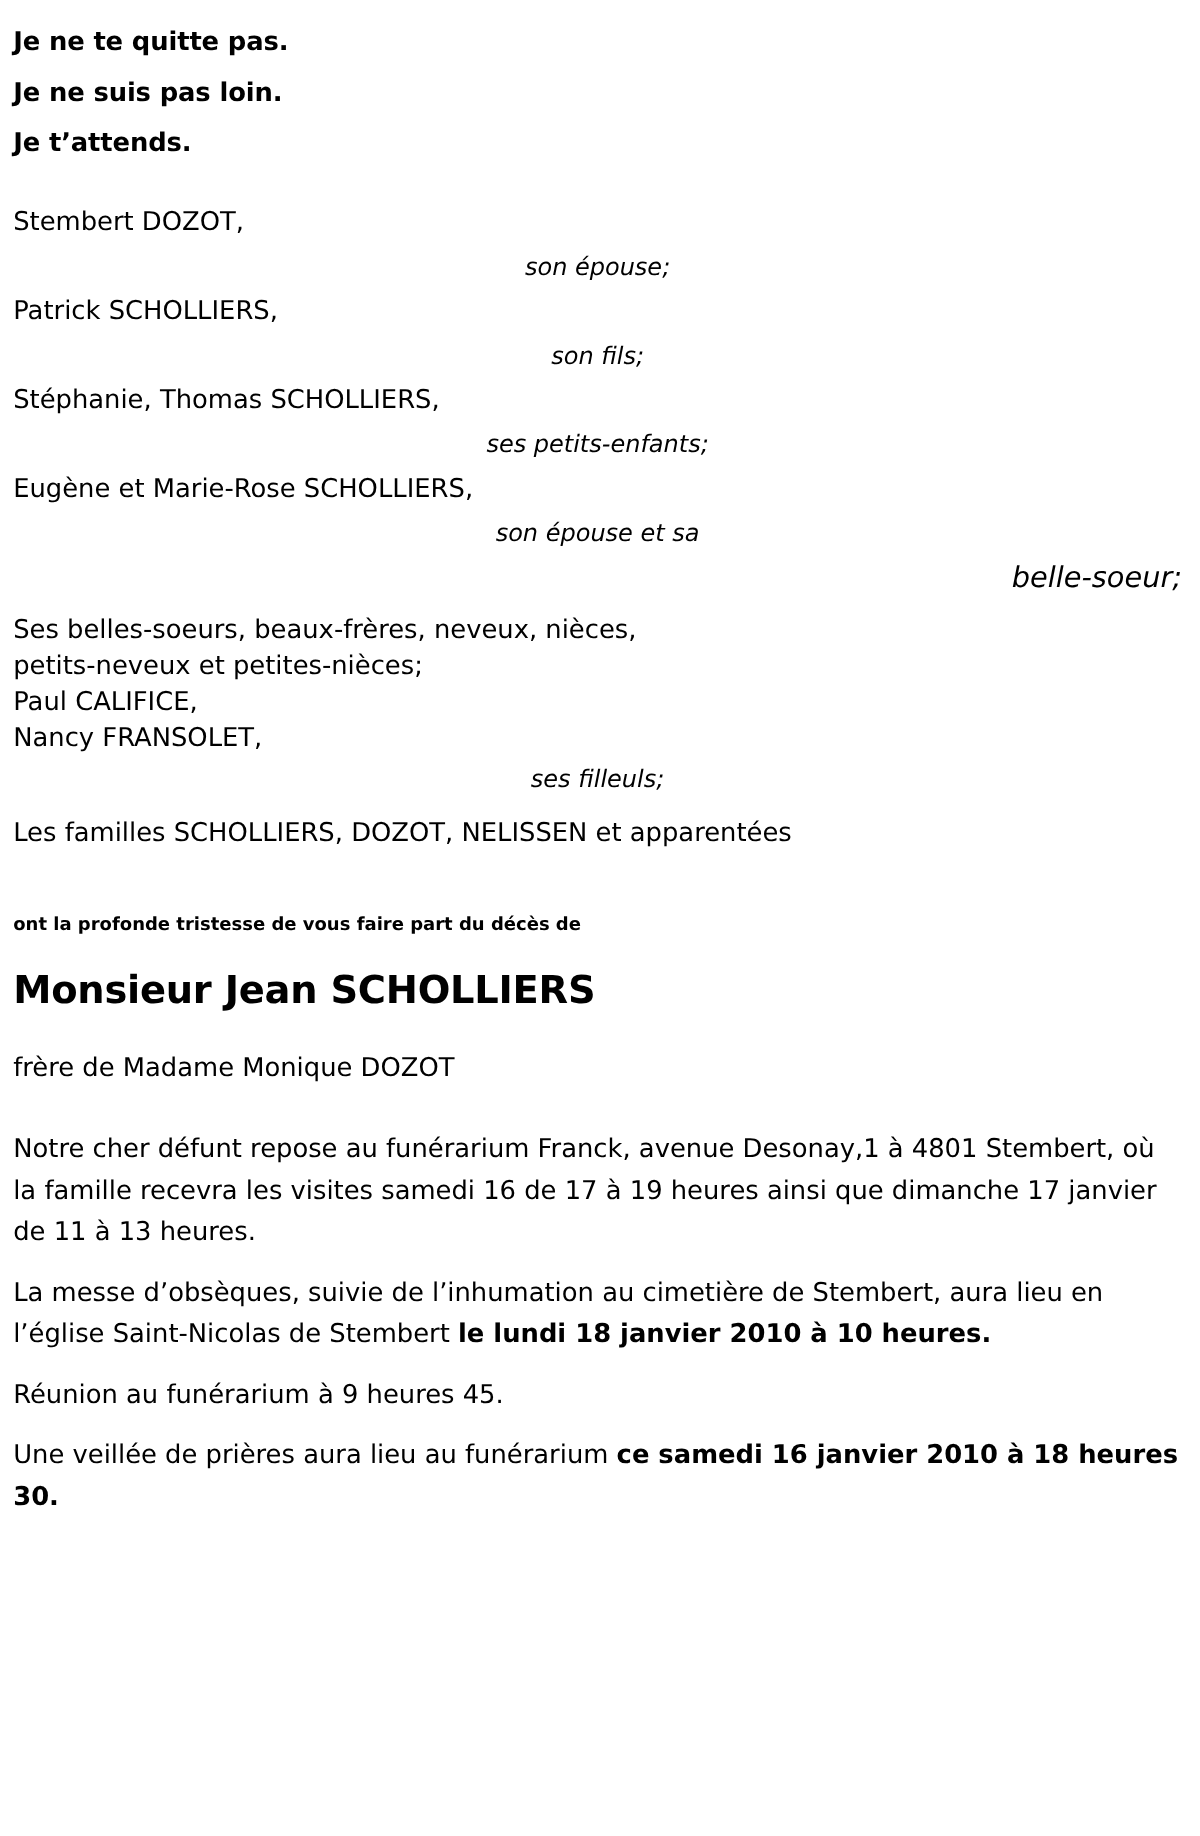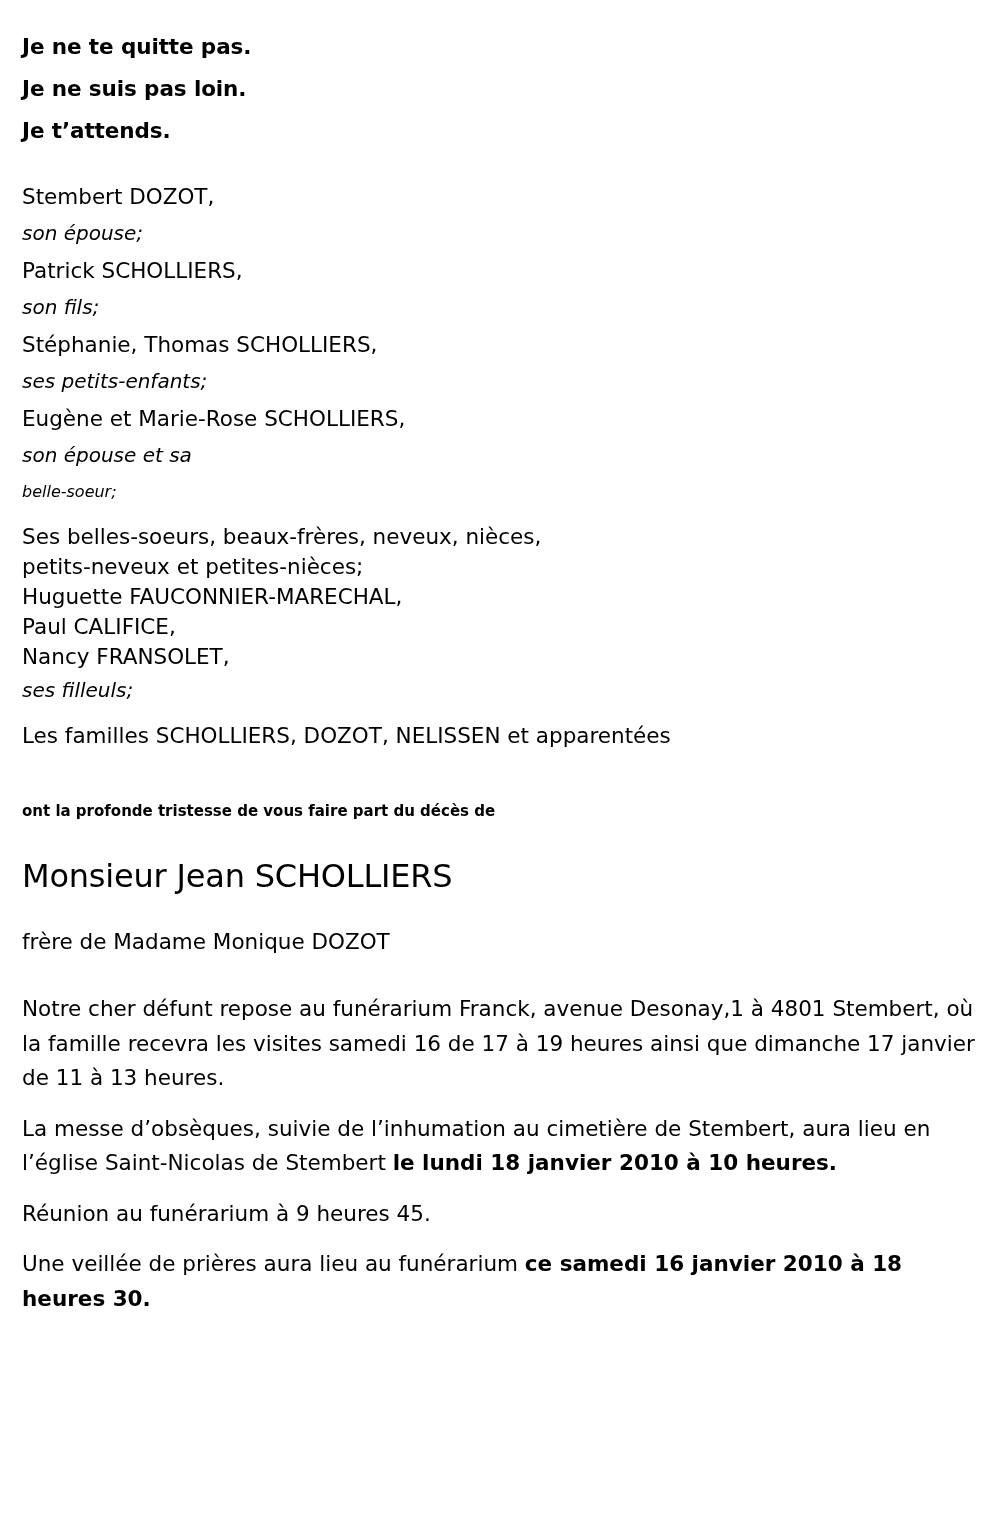--- a/index.html
+++ b/index.html
@@ -11,21 +11,21 @@
     width: 1000px;
     height: 1530px;
     font-family: "DejaVu Sans", "Liberation Sans", sans-serif;
     color: #000000;
     overflow: hidden;
   }
   .page {
     width: 1000px;
     height: 1260px;
     position: relative;
-    padding: 12px;
+    padding: 1px;
     box-sizing: border-box;
   }
   .inner {
     padding: 14px 10px 0 10px;
   }
 
   
   .epigraph {
     margin: 0 0 26px 0;
   }
@@ -47,29 +47,29 @@
   }
   .rel-name {
     font-size: 21.5px;
     line-height: 37px;
     display: block;
   }
   .rel-label {
     font-style: italic;
     font-size: 20px;
     line-height: 37px;
-    text-align: left;
+    text-align: center;
     display: block;
     padding-right: 4px;
   }
   .rel-label-2 {
     font-style: italic;
-    font-size: 16px;
+    font-size: 24px;
     line-height: 36px;
-    text-align: left;
+    text-align: right;
     display: block;
     padding-right: 4px;
   }
 
   
   .family-list {
     margin-top: 12px;
   }
   .family-line {
     font-size: 21.5px;
@@ -91,25 +91,25 @@
   .announce-line {
     font-size: 15px;
     line-height: 34px;
     display: block;
     margin-top: 40px;
     font-weight: bold;
   }
 
   
   .deceased {
-    font-weight: normal;
+    font-weight: bold;
     font-size: 32px;
     line-height: 40px;
     letter-spacing: -0.2px;
-    margin-top: 28px;
+    margin-top: 18px;
     display: block;
   }
   .spouse-of {
     font-size: 21.5px;
     line-height: 32px;
     display: block;
     margin-top: 30px;
   }
 
   
@@ -162,21 +162,20 @@
         <span class="rel-name">Eugène et Marie-Rose SCHOLLIERS,</span>
         <span class="rel-label">son épouse et sa</span>
         <span class="rel-label-2">belle-soeur;</span>
       </div>
 
     </div>
 
     <div class="family-list">
       <span class="family-line">Ses belles-soeurs, beaux-frères, neveux, nièces,</span>
       <span class="family-line">petits-neveux et petites-nièces;</span>
-      <span class="family-line">Huguette FAUCONNIER-MARECHAL,</span>
       <span class="family-line">Paul CALIFICE,</span>
       <span class="family-line">Nancy FRANSOLET,</span>
       <div class="rel-row filleuls-row">
         <span class="rel-label">ses filleuls;</span>
       </div>
     </div>
 
     <span class="families-line">Les familles SCHOLLIERS, DOZOT, NELISSEN et apparentées</span>
 
     <span class="announce-line">ont la profonde tristesse de vous faire part du décès de</span>

